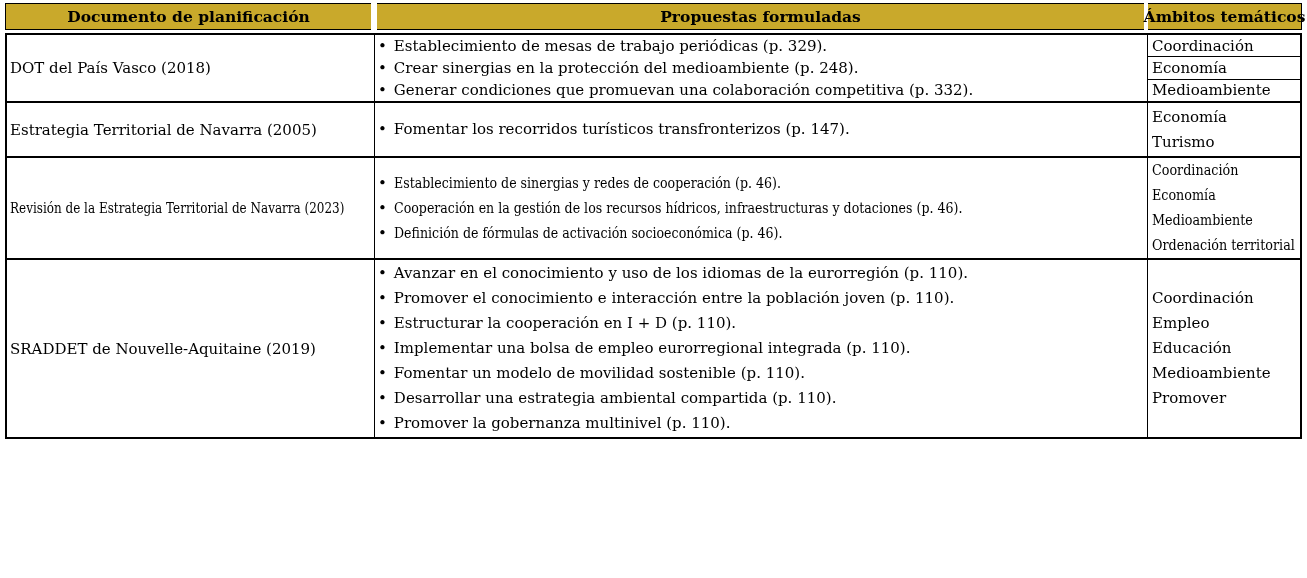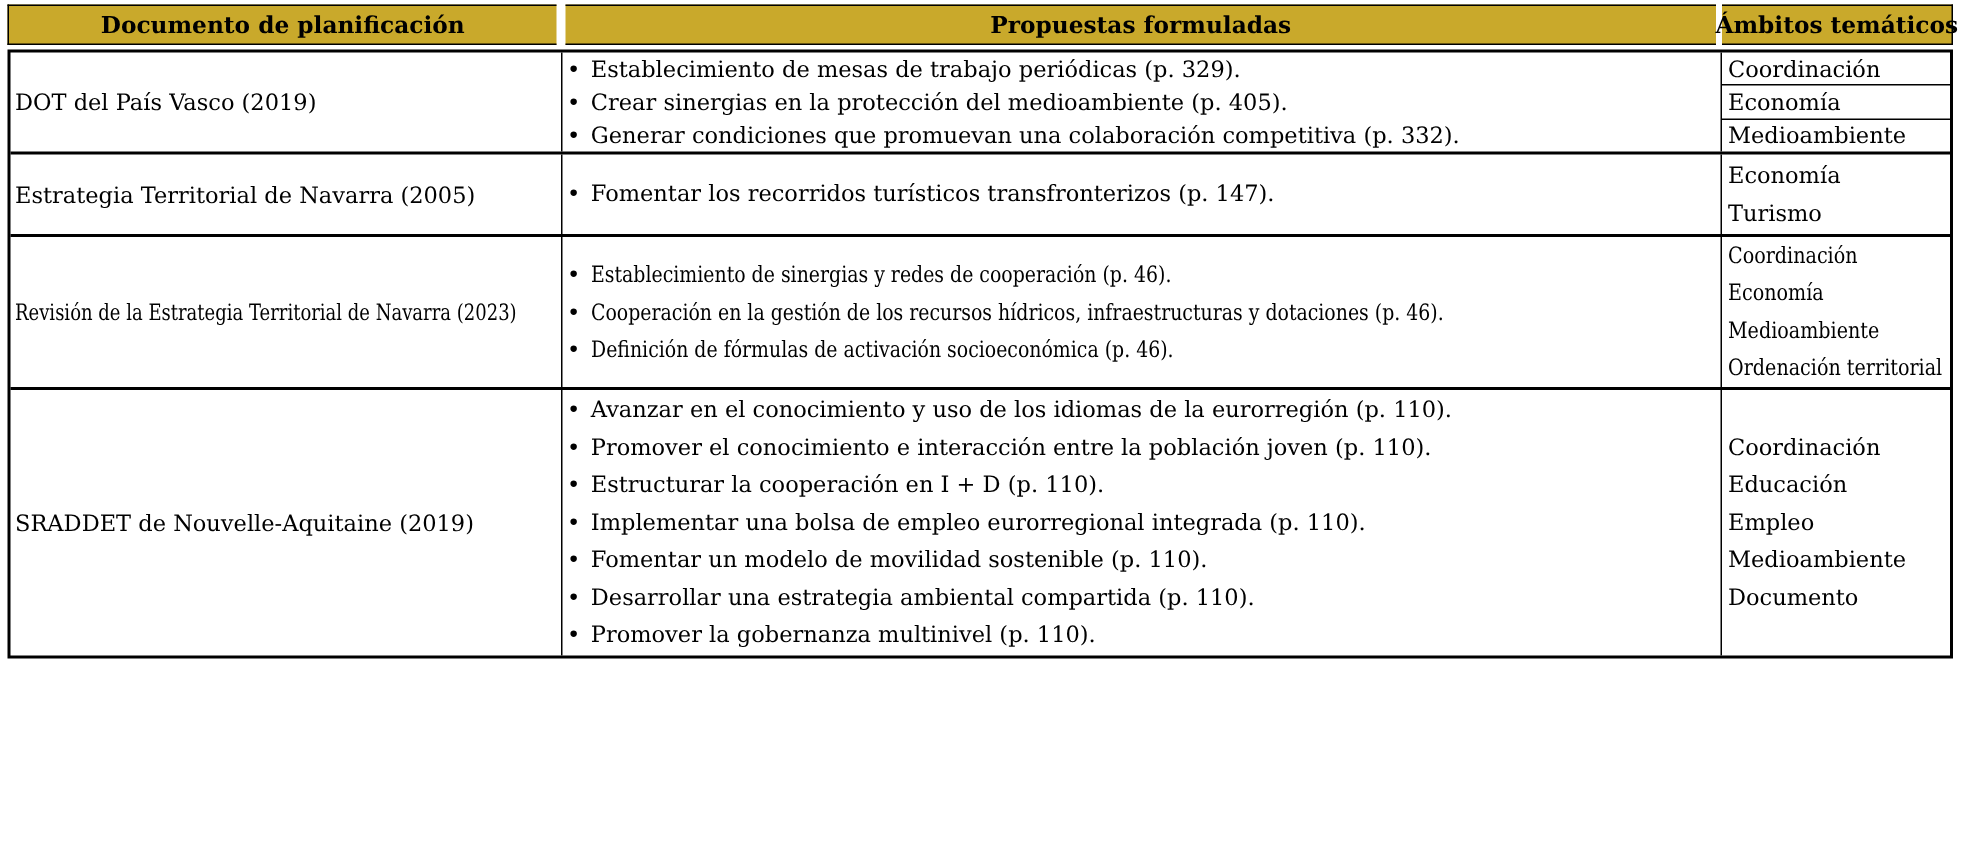--- a/index.html
+++ b/index.html
@@ -116,25 +116,25 @@
   <div class="thead">
     <div class="th first">Documento de planificación</div>
     <div class="th mid">Propuestas formuladas</div>
     <div class="th last">Ámbitos temáticos</div>
   </div>
 
   <div class="tbody">
 
     <div class="tr r0">
       <div class="td td-doc">
-        <span class="doc-inner">DOT del País Vasco (2019)</span>
+        <span class="doc-inner">DOT del País Vasco (2018)</span>
       </div>
       <div class="td td-prop">
         <div class="p-line"><span class="bullet">•</span><span class="ptext">Establecimiento de mesas de trabajo periódicas (p. 329).</span></div>
-        <div class="p-line"><span class="bullet">•</span><span class="ptext">Crear sinergias en la protección del medioambiente (p. 405).</span></div>
+        <div class="p-line"><span class="bullet">•</span><span class="ptext">Crear sinergias en la protección del medioambiente (p. 248).</span></div>
         <div class="p-line"><span class="bullet">•</span><span class="ptext">Generar condiciones que promuevan una colaboración competitiva (p. 332).</span></div>
       </div>
       <div class="td td-amb split">
         <div class="sub">
             <span class="amb-inner">Coordinación</span>
           </div>
         <div class="sub">
             <span class="amb-inner">Economía</span>
           </div>
         <div class="sub">
@@ -181,21 +181,21 @@
         <div class="p-line"><span class="bullet">•</span><span class="ptext">Avanzar en el conocimiento y uso de los idiomas de la eurorregión (p. 110).</span></div>
         <div class="p-line"><span class="bullet">•</span><span class="ptext">Promover el conocimiento e interacción entre la población joven (p. 110).</span></div>
         <div class="p-line"><span class="bullet">•</span><span class="ptext">Estructurar la cooperación en I + D (p. 110).</span></div>
         <div class="p-line"><span class="bullet">•</span><span class="ptext">Implementar una bolsa de empleo eurorregional integrada (p. 110).</span></div>
         <div class="p-line"><span class="bullet">•</span><span class="ptext">Fomentar un modelo de movilidad sostenible (p. 110).</span></div>
         <div class="p-line"><span class="bullet">•</span><span class="ptext">Desarrollar una estrategia ambiental compartida (p. 110).</span></div>
         <div class="p-line"><span class="bullet">•</span><span class="ptext">Promover la gobernanza multinivel (p. 110).</span></div>
       </div>
       <div class="td td-amb">
         <div class="amb-line"><span class="amb-inner">Coordinación</span></div>
+        <div class="amb-line"><span class="amb-inner">Empleo</span></div>
         <div class="amb-line"><span class="amb-inner">Educación</span></div>
-        <div class="amb-line"><span class="amb-inner">Empleo</span></div>
         <div class="amb-line"><span class="amb-inner">Medioambiente</span></div>
-        <div class="amb-line"><span class="amb-inner">Documento</span></div>
+        <div class="amb-line"><span class="amb-inner">Promover</span></div>
       </div>
     </div>
 
   </div>
 </div>
 
 </body></html>

